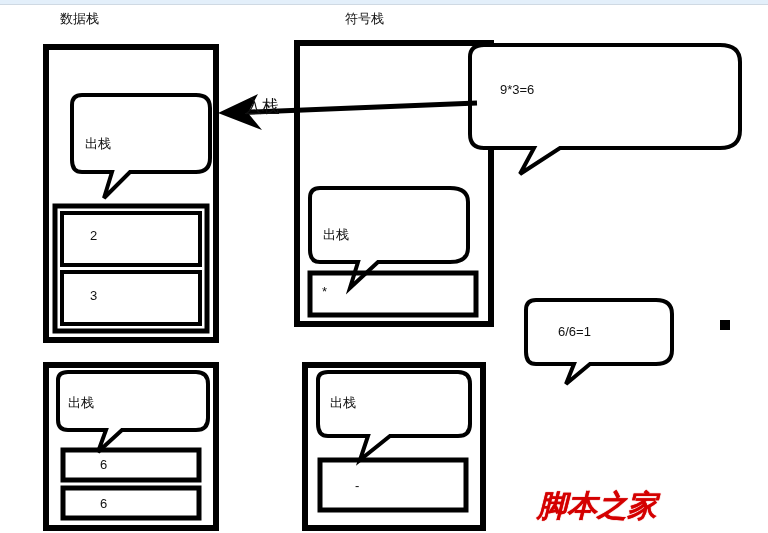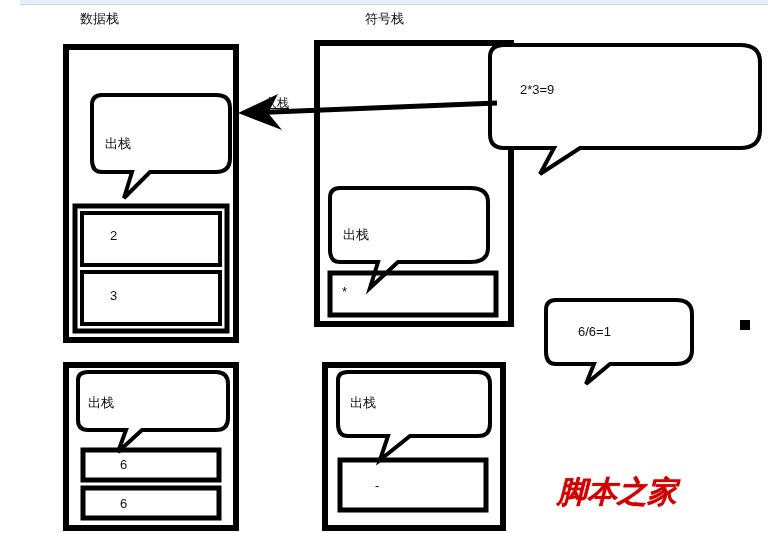--- a/index.html
+++ b/index.html
@@ -1,19 +1,19 @@
 <!DOCTYPE html>
 <html><head>
 <meta charset="utf-8">
 <style>
   html,body{margin:0;padding:0;background:#fff;font-family:"Microsoft YaHei",SimSun,Arial,sans-serif;}
-  .canvas{position:relative;width:665px;height:533px;background:#fff;margin-left:20px;}
+  .canvas{position:relative;width:665px;height:533px;background:#fff;}
   .topbar{position:absolute;left:0;top:0;width:768px;height:4px;background:#e3effa;border-bottom:1px solid #cfd9e3;}
   .lbl{position:absolute;font-size:13px;color:#111;}
-  .watermark1{position:absolute;right:8px;bottom:20px;color:#d40000;font-family:Liberation Sans, sans-serif;font-size:30px;font-style:italic;font-weight:700;text-shadow:0 0 1px #d40000;}
+  .watermark1{position:absolute;right:8px;bottom:6px;color:#d40000;font-family:Liberation Sans, sans-serif;font-size:30px;font-style:italic;font-weight:700;text-shadow:0 0 1px #d40000;}
   .watermark2{position:absolute;right:8px;bottom:12px;color:#999;font-size:14px;letter-spacing:3px;opacity:.6;}
   .blackdot{position:absolute;width:10px;height:10px;background:#000;}
   svg{position:absolute;left:0;top:0;}
 </style>
 </head>
 <body>
 
 <div class="canvas">
   <div class="topbar"></div>
 
@@ -46,30 +46,30 @@
     <rect x="63" y="450" width="136" height="30" fill="none" stroke="#000" stroke-width="5"></rect>
     <rect x="63" y="488" width="136" height="30" fill="none" stroke="#000" stroke-width="5"></rect>
 
     <rect x="305" y="365" width="178" height="163" fill="none" stroke="#000" stroke-width="6"></rect>
     <path d="M318 380 Q318 372 328 372 L458 372 Q470 372 470 384 L470 424 Q470 436 458 436 L390 436 L360 460 L368 436 L328 436 Q318 436 318 424 Z" fill="#fff" stroke="#000" stroke-width="4"></path>
     <rect x="320" y="460" width="146" height="50" fill="none" stroke="#000" stroke-width="5"></rect>
 
     <path d="M526 310 Q526 300 536 300 L656 300 Q672 300 672 314 L672 350 Q672 364 656 364 L590 364 L566 384 L574 364 L536 364 Q526 364 526 352 Z" fill="#fff" stroke="#000" stroke-width="4"></path>
   </svg>
 
-  <div class="lbl" style="left:245px;top:95px;font-size:12px;text-decoration:underline;">入栈</div>
+  <div class="lbl" style="left:245px;top:95px;font-size:17px;text-decoration:underline;">入栈</div>
 
   <div class="lbl" style="left:85px;top:135px;">出栈</div>
   <div class="lbl" style="left:90px;top:228px;">2</div>
   <div class="lbl" style="left:90px;top:288px;">3</div>
 
   <div class="lbl" style="left:323px;top:226px;">出栈</div>
   <div class="lbl" style="left:322px;top:284px;">*</div>
 
-  <div class="lbl" style="left:500px;top:82px;">2*3=9</div>
+  <div class="lbl" style="left:500px;top:82px;">9*3=6</div>
 
   <div class="lbl" style="left:68px;top:394px;">出栈</div>
   <div class="lbl" style="left:100px;top:457px;">6</div>
   <div class="lbl" style="left:100px;top:496px;">6</div>
 
   <div class="lbl" style="left:330px;top:394px;">出栈</div>
   <div class="lbl" style="left:355px;top:478px;">-</div>
 
   <div class="lbl" style="left:558px;top:324px;">6/6=1</div>
 

